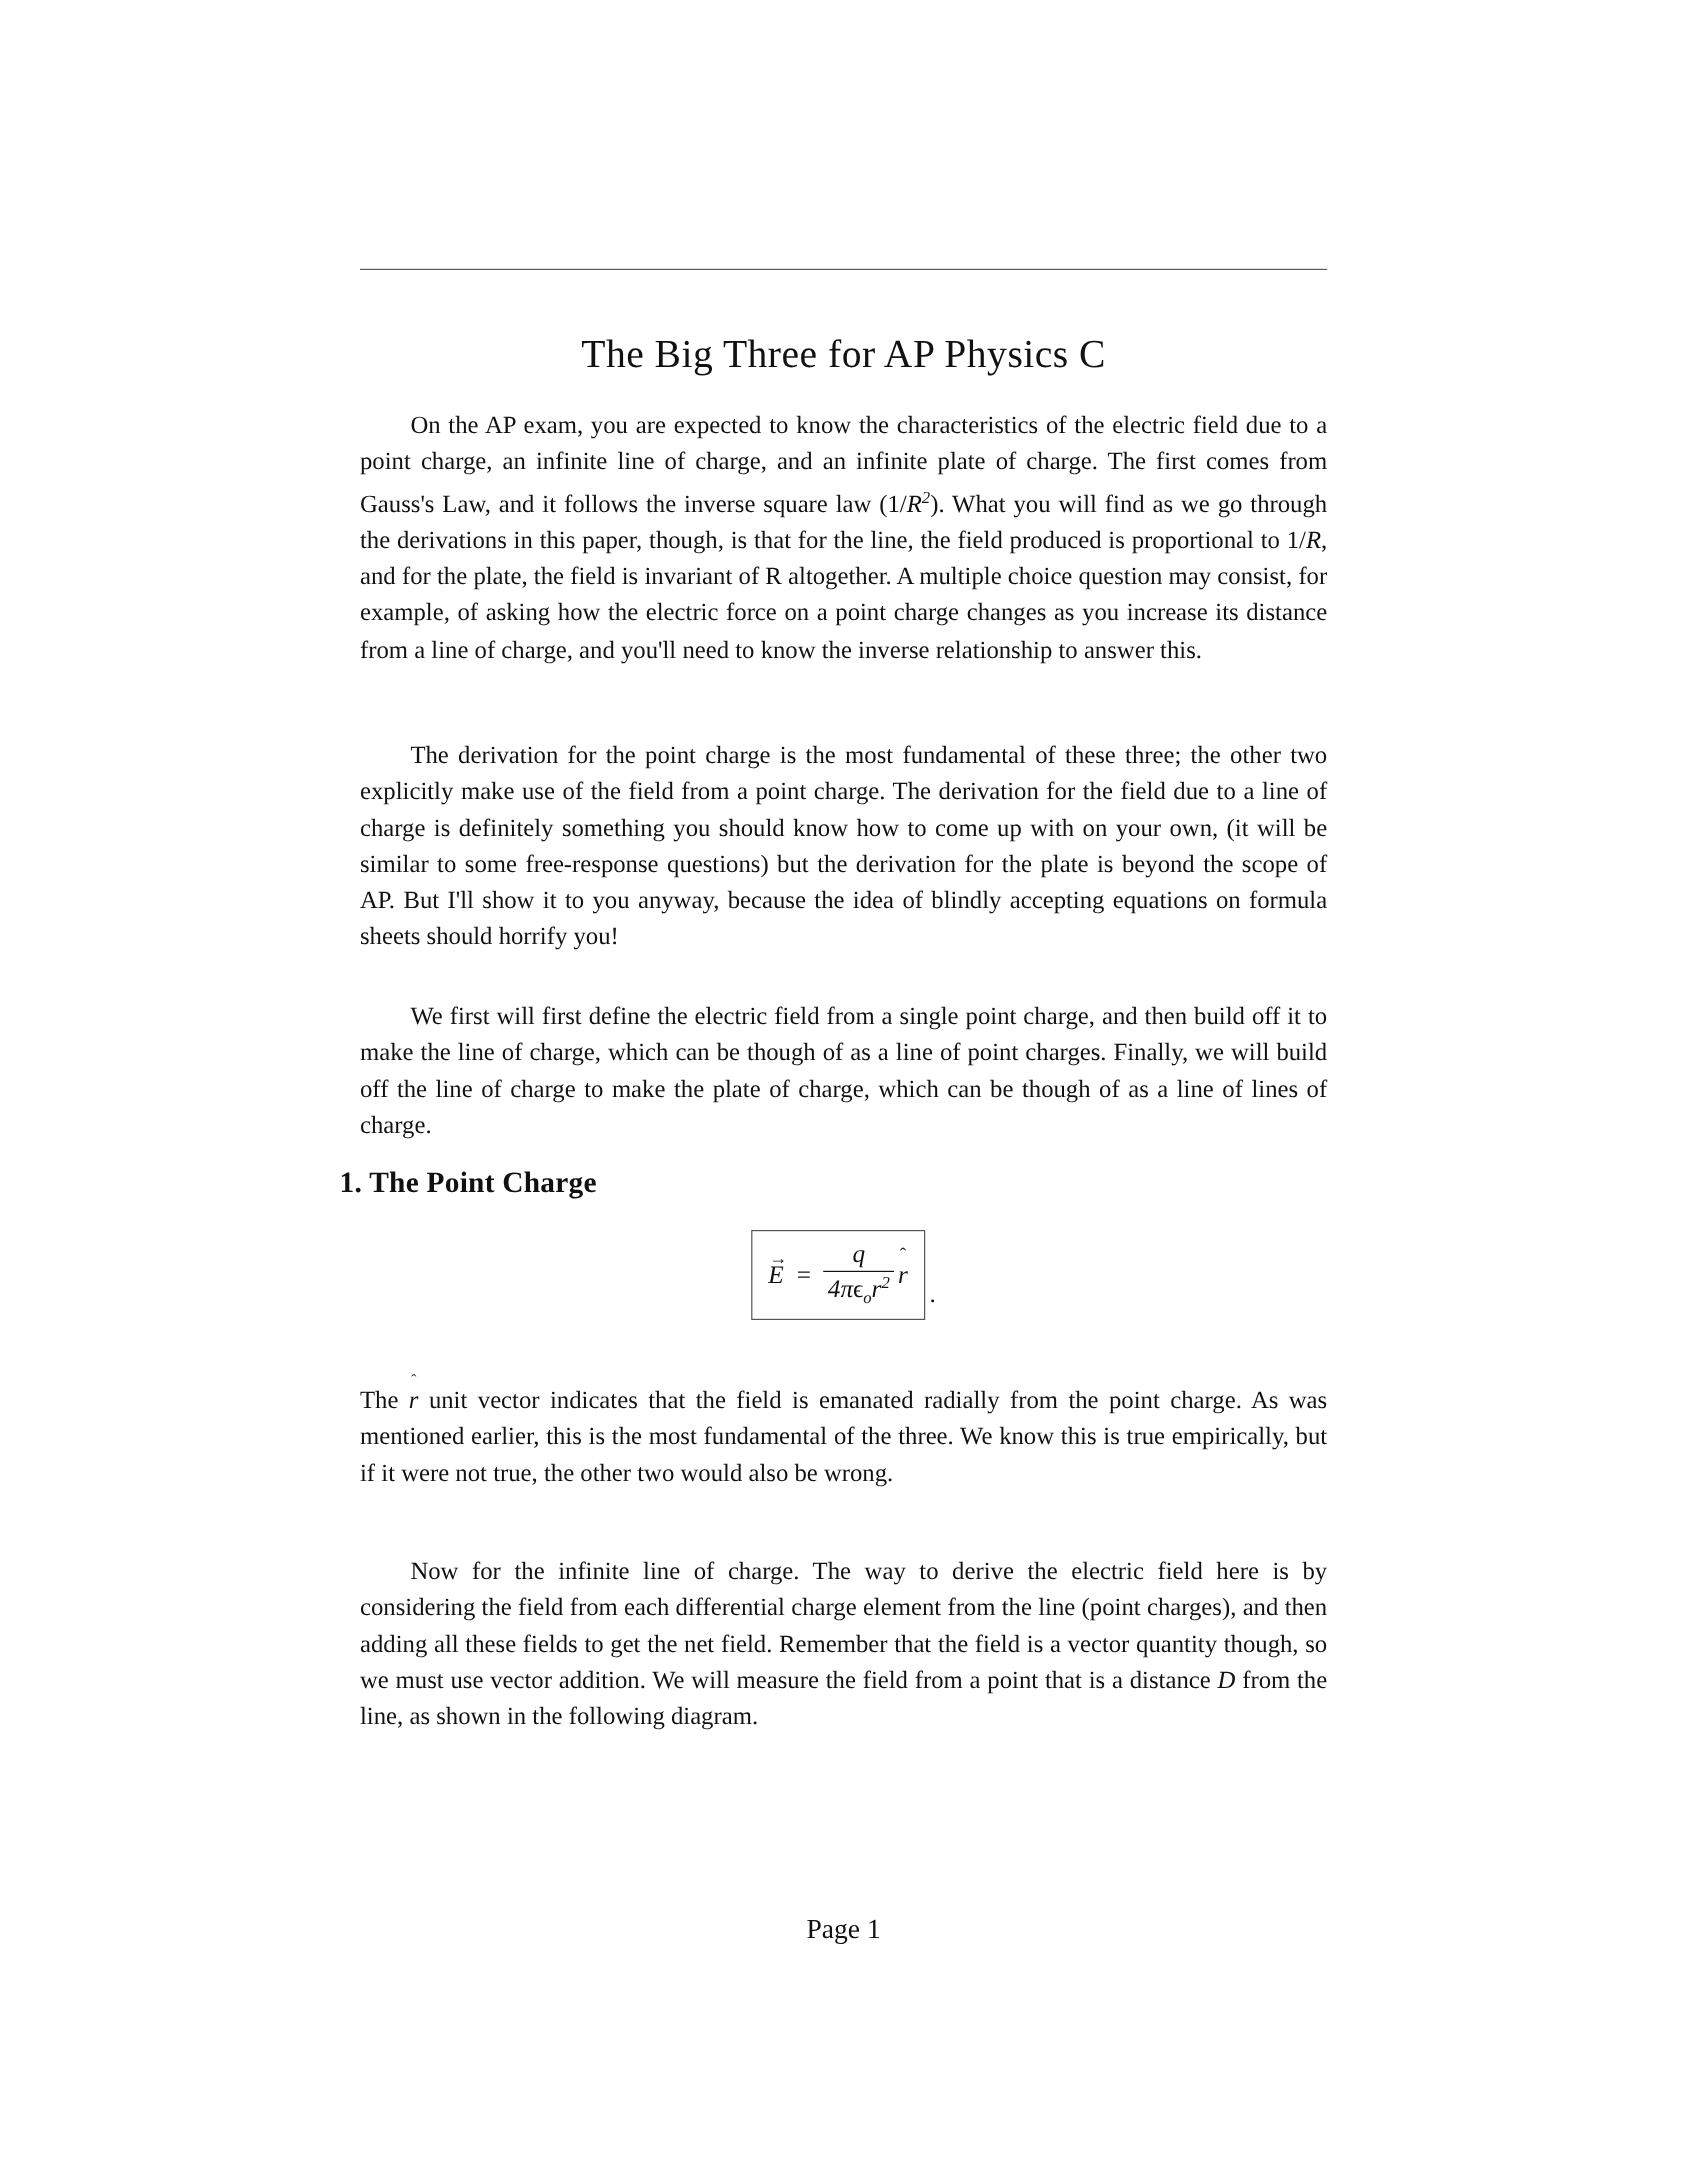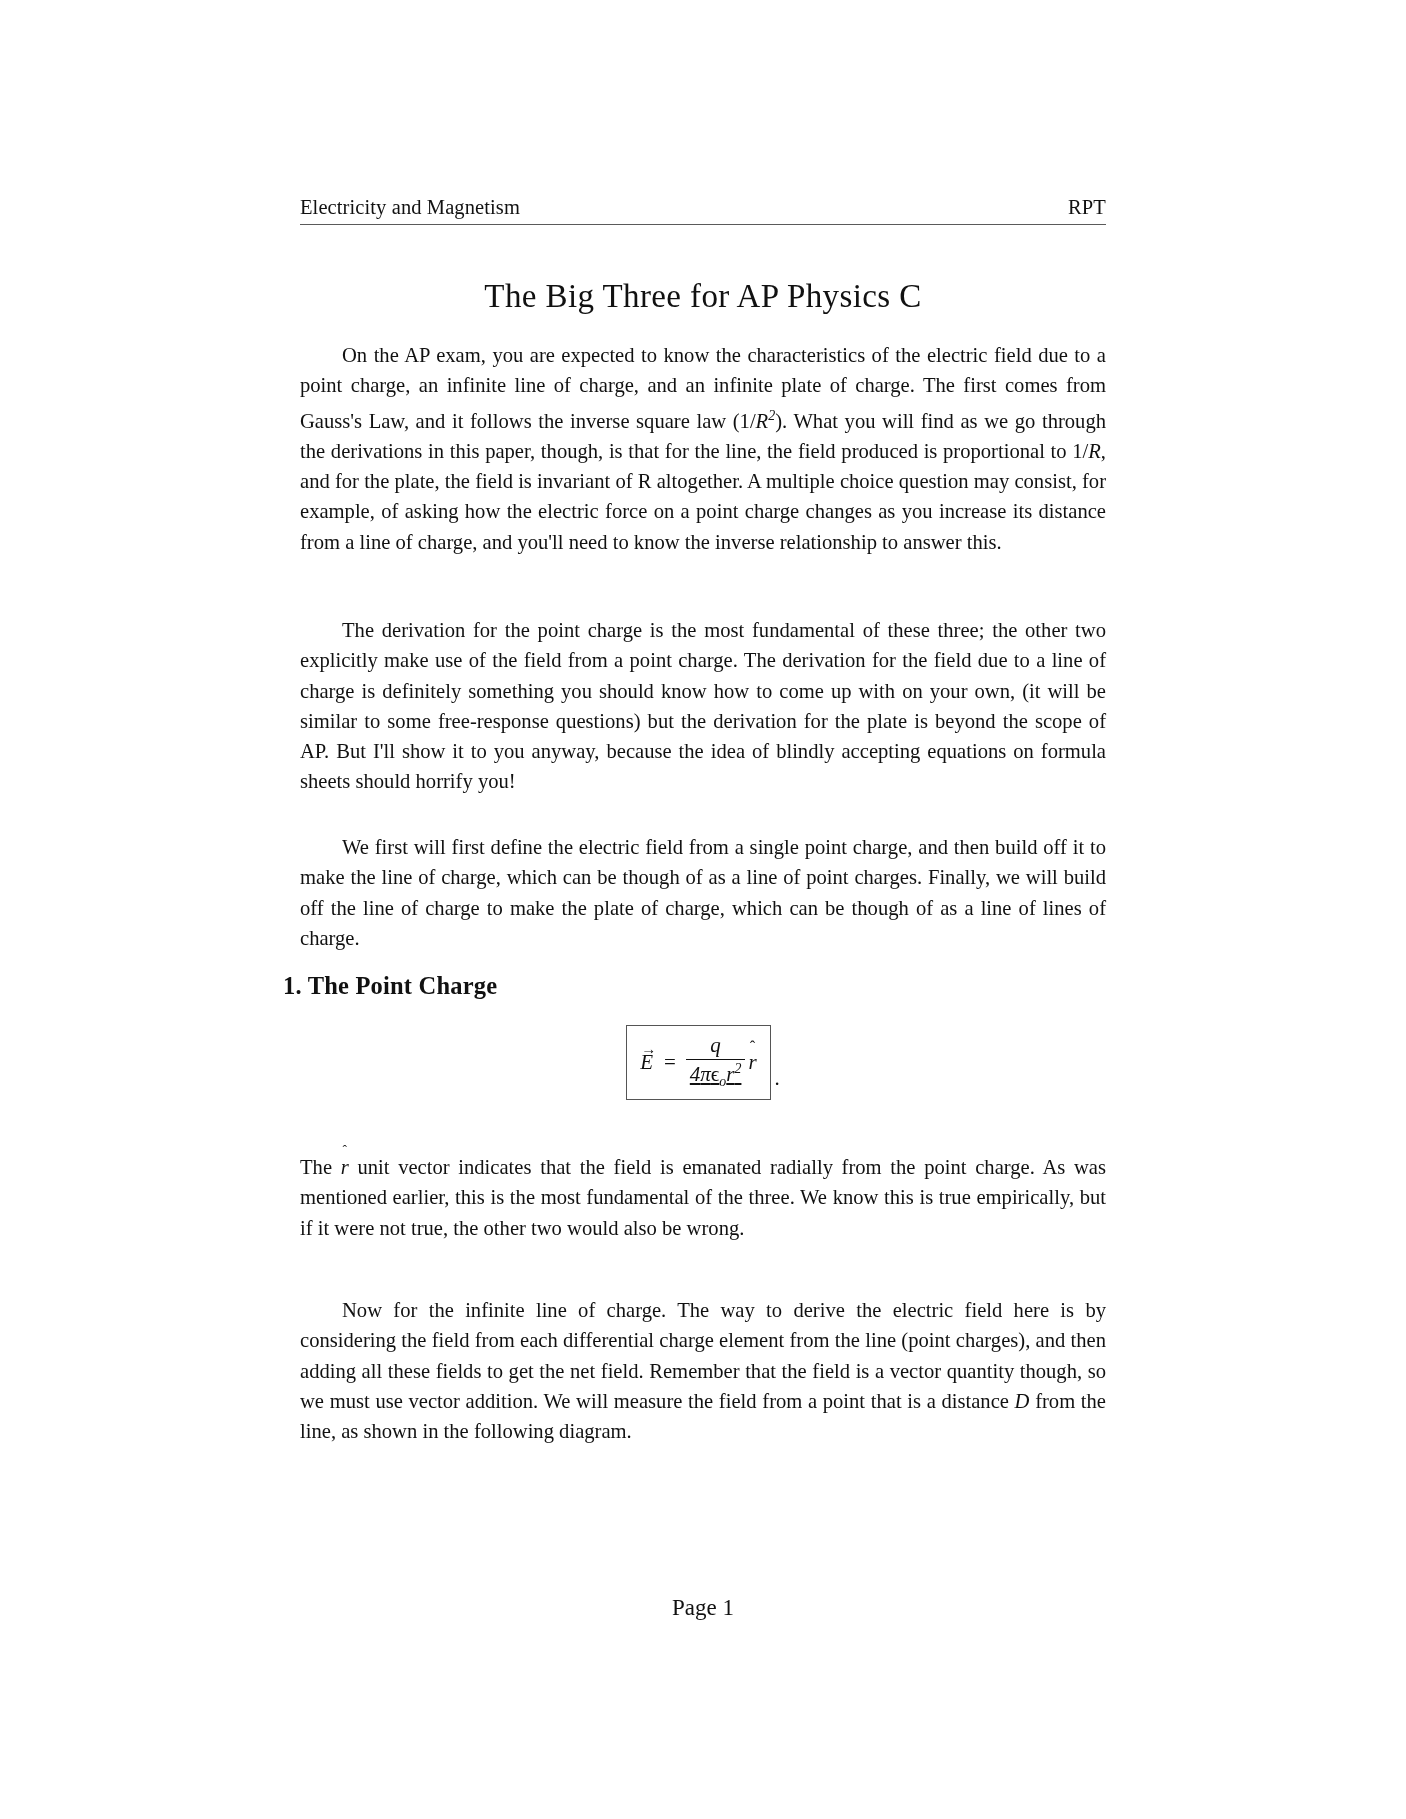--- a/index.html
+++ b/index.html
@@ -142,21 +142,21 @@
     vertical-align: middle;
     margin: 0 1px;
     line-height: 1.08;
   }
   .frac .num { padding: 0 6px 2px 6px; }
   .frac .bar {
     width: 100%;
     height: 1.3px;
     background: #111111;
   }
-  .frac .den { padding: 2px 4px 0 4px; white-space: nowrap; text-decoration: underline; }
+  .frac .den { padding: 2px 4px 0 4px; white-space: nowrap; }
   sup.ex { font-size: 0.66em; vertical-align: super; font-style: italic; }
   sub.sb { font-size: 0.66em; vertical-align: sub; font-style: italic; }
 
   
   .inl { font-style: italic; }
   .inl-up { font-style: normal; }
   .inl-hat {
     position: relative;
     display: inline-block;
     font-style: italic;
@@ -181,24 +181,20 @@
     width: 806px;
     text-align: center;
     font-size: 23px;
   }
 </style>
 </head>
 <body>
 
 <div class="page">
 
-  <div class="runhead">
-    <span>Electricity and Magnetism</span>
-    <span>RPT</span>
-  </div>
   <div class="runhead-rule"></div>
 
   <div class="doc-title">The Big Three for AP Physics C</div>
 
   <div class="body-block indent" style="top:340px;"><span>On the AP exam, you are expected to know the characteristics of the electric field due to a point charge, an infinite line of charge, and an infinite plate of charge. The first comes from Gauss's Law, and it follows the inverse square law (1/</span><span class="inl">R</span><sup class="inl-ex">2</sup><span>). What you will find as we go through the derivations in this paper, though, is that for the line, the field produced is proportional to 1/</span><span class="inl">R</span><span>, and for the plate, the field is invariant of R altogether. A multiple choice question may consist, for example, of asking how the electric force on a point charge changes as you increase its distance from a line of charge, and you'll need to know the inverse relationship to answer this.</span></div>
 
   <div class="body-block indent" style="top:615px;">The derivation for the point charge is the most fundamental of these three; the other two explicitly make use of the field from a point charge. The derivation for the field due to a line of charge is definitely something you should know how to come up with on your own, (it will be similar to some free-response questions) but the derivation for the plate is beyond the scope of AP. But I'll show it to you anyway, because the idea of blindly accepting equations on formula sheets should horrify you!</div>
 
   <div class="body-block indent" style="top:832px;">We first will first define the electric field from a single point charge, and then build off it to make the line of charge, which can be though of as a line of point charges. Finally, we will build off the line of charge to make the plate of charge, which can be though of as a line of lines of charge.</div>
 

